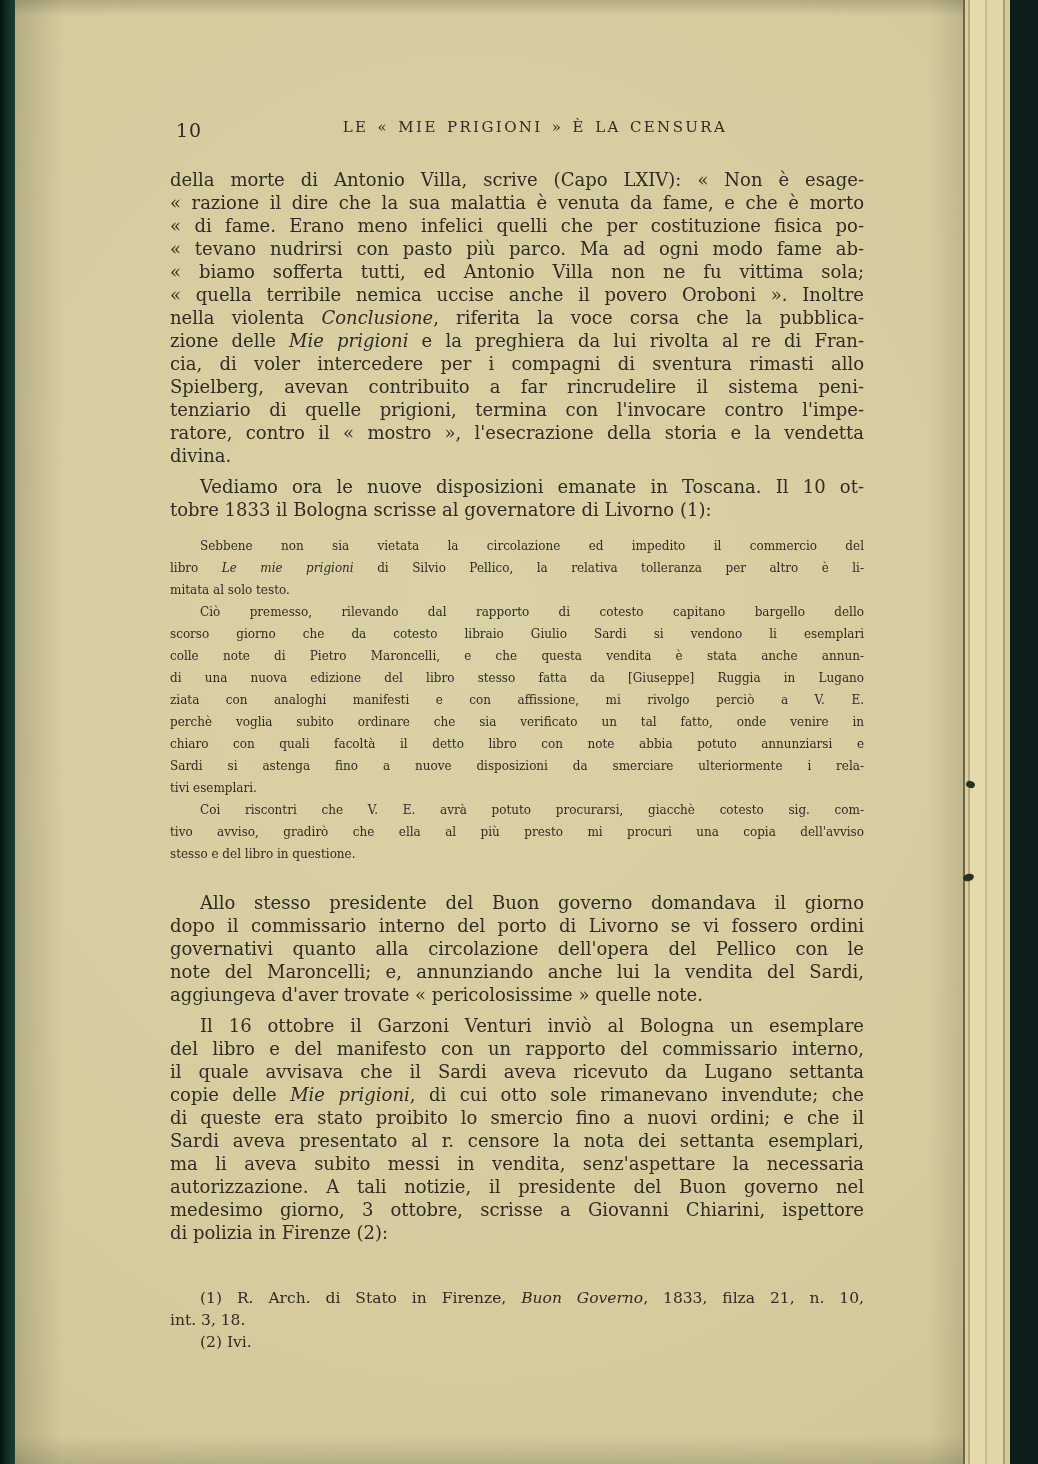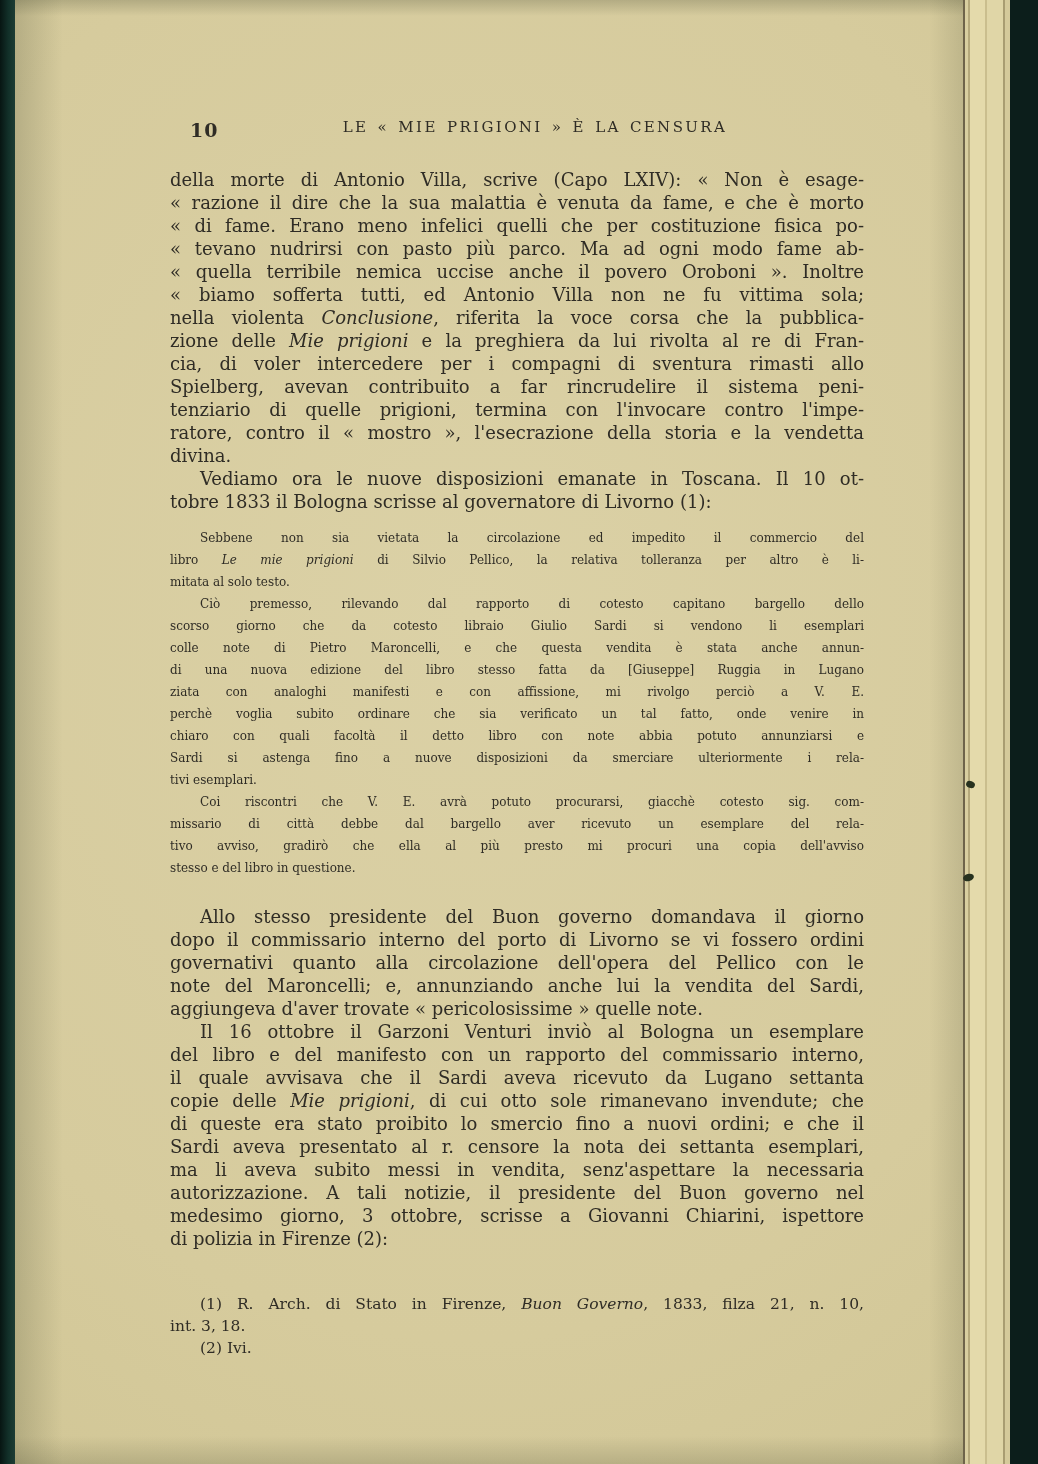--- a/index.html
+++ b/index.html
@@ -34,30 +34,30 @@
       #e0d6a7 24px 40px, #a99d72 40px 42px, #d5ca9b 42px 47px);
   }
   .speck { position: absolute; z-index: 5; background: #27321f; border-radius: 50%; }
   .speck.s1 { left: 966px; top: 781px; width: 9px; height: 7px; transform: rotate(20deg); }
   .speck.s2 { left: 963px; top: 874px; width: 11px; height: 7px; transform: rotate(-15deg); }
 
   .column { position: absolute; left: 155px; top: 118px; width: 694px; }
 
   .page-header { position: relative; height: 24px; }
   .pagenum {
-    position: absolute; left: 20px; top: 1px;
-    font-size: 19px; letter-spacing: 1px; font-weight: bold;
+    position: absolute; left: 6px; top: 1px;
+    font-size: 19px; letter-spacing: 1px;
   }
   .runtitle {
     display: block; text-align: center; padding-left: 36px;
     font-size: 15px; letter-spacing: 2.4px; word-spacing: 2px;
   }
 
   .para { margin: 0; }
-  .para.body { font-size: 18px; line-height: 23px; }
+  .para.body { font-size: 18px; line-height: 23px; margin-top: 8px; }
   .para.quote { font-size: 12px; line-height: 22px; }
   .para.footnote { font-size: 15.5px; line-height: 22px; }
   .line { text-align: justify; text-align-last: justify; }
   .line.last { text-align-last: left; }
   .line.indent { text-indent: 30px; }
   .para i { font-style: italic; }
 </style>
 </head>
 <body>
 
@@ -69,22 +69,22 @@
       <div class="page-header">
         <span class="pagenum">10</span>
         <span class="runtitle">LE « MIE PRIGIONI » È LA CENSURA</span>
       </div>
       <div id="text-body">
           <div class="para body" style="margin-top: 26px;">
             <div class="line">della morte di Antonio Villa, scrive (Capo LXIV): « Non è esage-</div>
             <div class="line">« razione il dire che la sua malattia è venuta da fame, e che è morto</div>
             <div class="line">« di fame. Erano meno infelici quelli che per costituzione fisica po-</div>
             <div class="line">« tevano nudrirsi con pasto più parco. Ma ad ogni modo fame ab-</div>
+            <div class="line">« biamo sofferta tutti, ed Antonio Villa non ne fu vittima sola;</div>
             <div class="line">« quella terribile nemica uccise anche il povero Oroboni ». Inoltre</div>
-            <div class="line">« biamo sofferta tutti, ed Antonio Villa non ne fu vittima sola;</div>
             <div class="line">nella violenta <i>Conclusione</i>, riferita la voce corsa che la pubblica-</div>
             <div class="line">zione delle <i>Mie prigioni</i> e la preghiera da lui rivolta al re di Fran-</div>
             <div class="line">cia, di voler intercedere per i compagni di sventura rimasti allo</div>
             <div class="line">Spielberg, avevan contribuito a far rincrudelire il sistema peni-</div>
             <div class="line">tenziario di quelle prigioni, termina con l'invocare contro l'impe-</div>
             <div class="line">ratore, contro il « mostro », l'esecrazione della storia e la vendetta</div>
             <div class="line last">divina.</div>
           </div>
           <div class="para body">
             <div class="line indent">Vediamo ora le nuove disposizioni emanate in Toscana. Il 10 ot-</div>
@@ -101,21 +101,20 @@
             <div class="line">colle note di Pietro Maroncelli, e che questa vendita è stata anche annun-</div>
             <div class="line">di una nuova edizione del libro stesso fatta da [Giuseppe] Ruggia in Lugano</div>
             <div class="line">ziata con analoghi manifesti e con affissione, mi rivolgo perciò a V. E.</div>
             <div class="line">perchè voglia subito ordinare che sia verificato un tal fatto, onde venire in</div>
             <div class="line">chiaro con quali facoltà il detto libro con note abbia potuto annunziarsi e</div>
             <div class="line">Sardi si astenga fino a nuove disposizioni da smerciare ulteriormente i rela-</div>
             <div class="line last">tivi esemplari.</div>
           </div>
           <div class="para quote">
             <div class="line indent">Coi riscontri che V. E. avrà potuto procurarsi, giacchè cotesto sig. com-</div>
-            <div class="line">missario di città debbe dal bargello aver ricevuto un esemplare del rela-</div>
             <div class="line">tivo avviso, gradirò che ella al più presto mi procuri una copia dell'avviso</div>
             <div class="line last">stesso e del libro in questione.</div>
           </div>
           <div class="para body" style="margin-top: 26px;">
             <div class="line indent">Allo stesso presidente del Buon governo domandava il giorno</div>
             <div class="line">dopo il commissario interno del porto di Livorno se vi fossero ordini</div>
             <div class="line">governativi quanto alla circolazione dell'opera del Pellico con le</div>
             <div class="line">note del Maroncelli; e, annunziando anche lui la vendita del Sardi,</div>
             <div class="line last">aggiungeva d'aver trovate « pericolosissime » quelle note.</div>
           </div>

